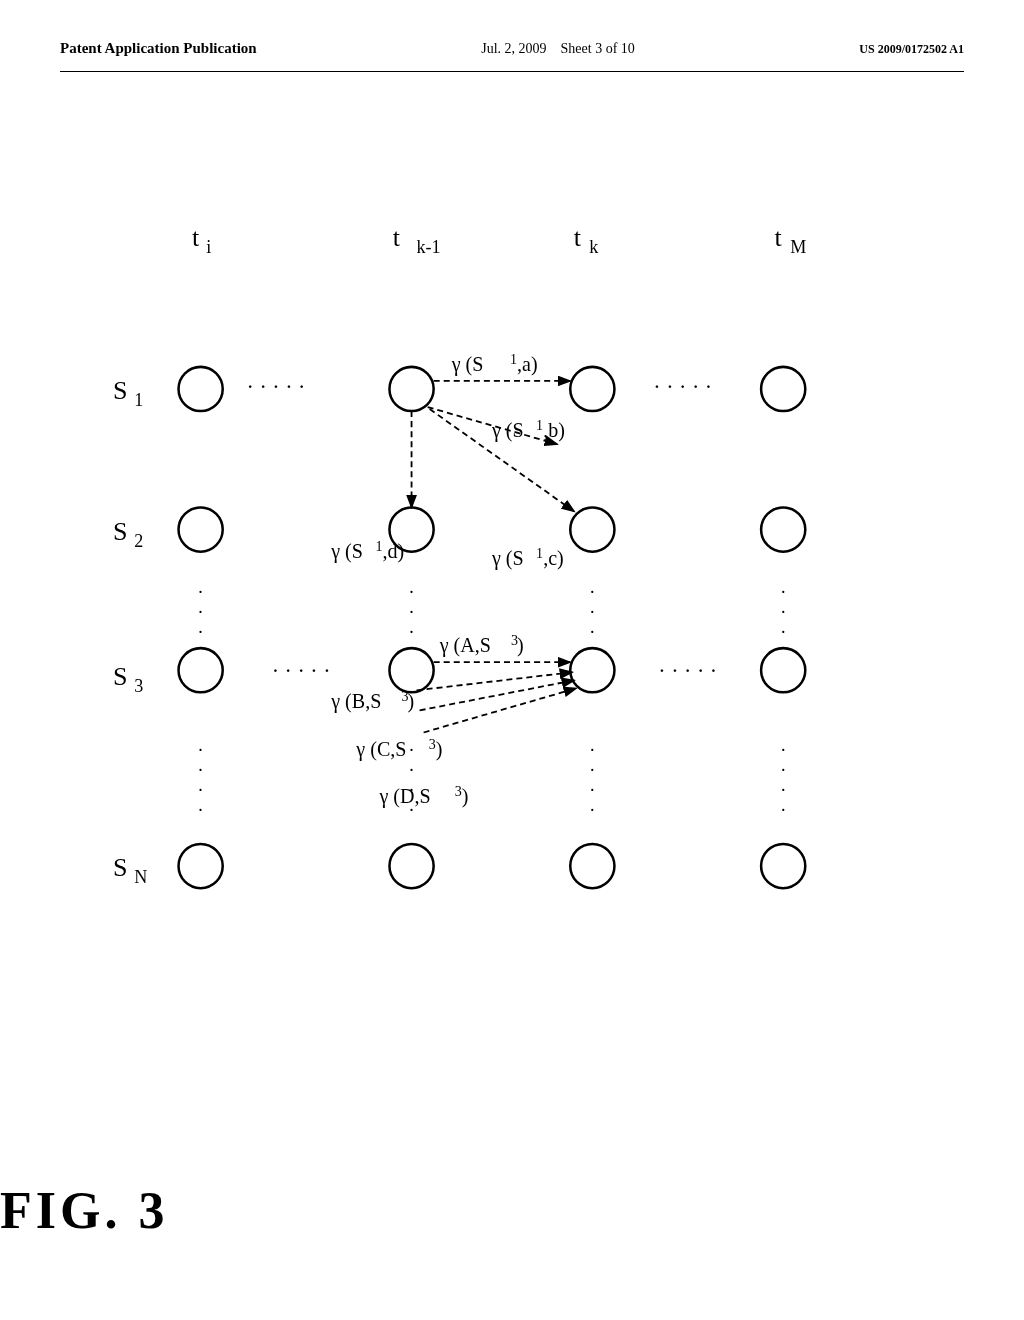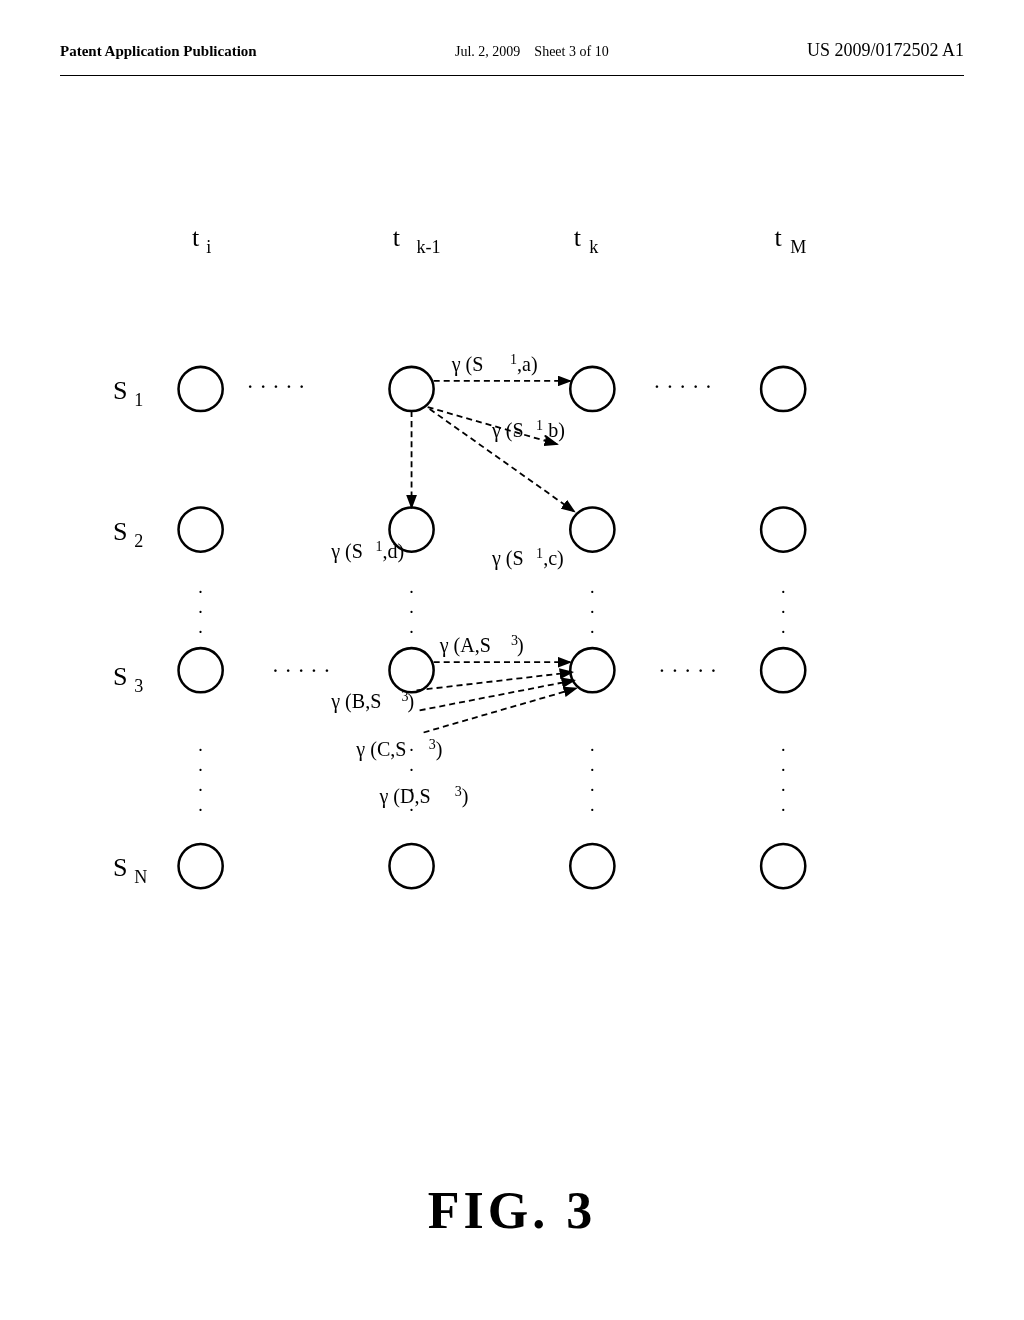--- a/index.html
+++ b/index.html
@@ -26,22 +26,22 @@
     }
     .header-left {
       font-weight: bold;
       font-size: 15px;
     }
     .header-center {
       font-size: 14px;
       text-align: right;
     }
     .header-right {
-      font-size: 18px;
-      font-weight: normal;
+      font-size: 12px;
+      font-weight: bold;
     }
 
     
     .diagram-area {
       position: absolute;
       top: 120px;
       left: 60px;
       right: 60px;
       bottom: 200px;
     }
@@ -50,21 +50,21 @@
       width: 100%;
       height: 100%;
     }
 
     
     .fig-caption {
       position: absolute;
       bottom: 80px;
       left: 0;
       right: 0;
-      text-align: center;
+      text-align: left;
       font-size: 52px;
       font-weight: bold;
       letter-spacing: 4px;
     }
   </style>
 </head>
 <body>
 
 <div class="header">
   <span class="header-left">Patent Application Publication</span>

